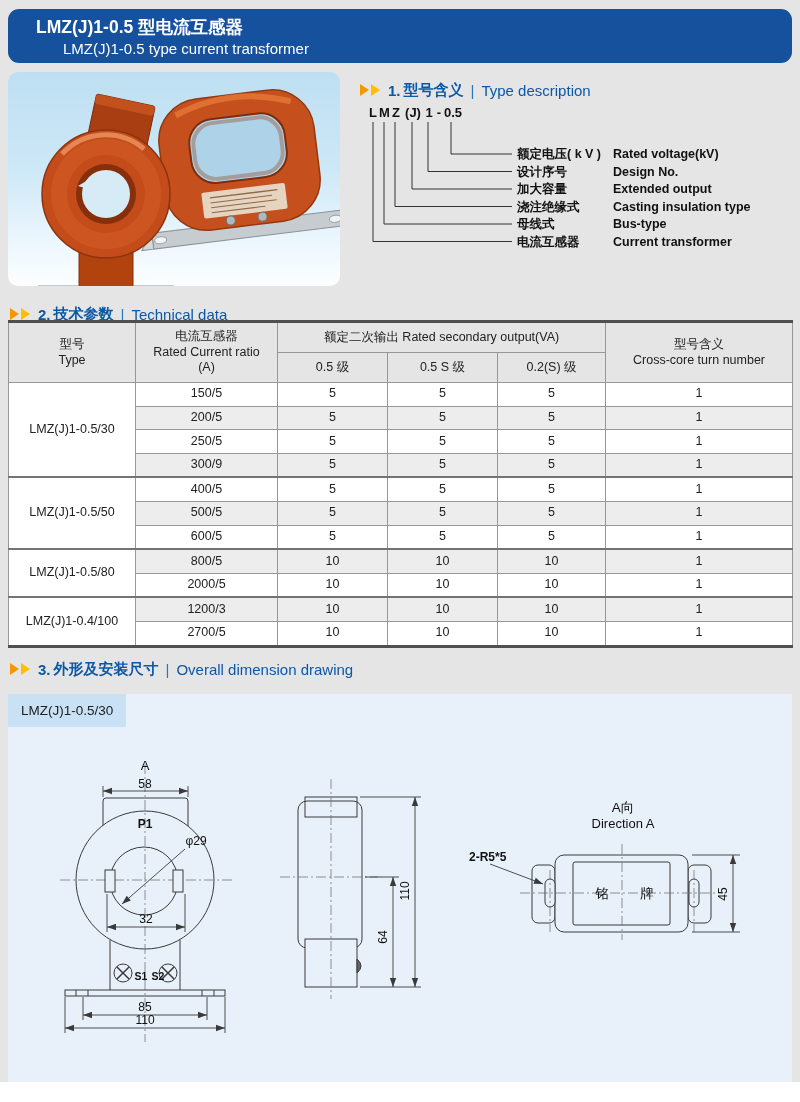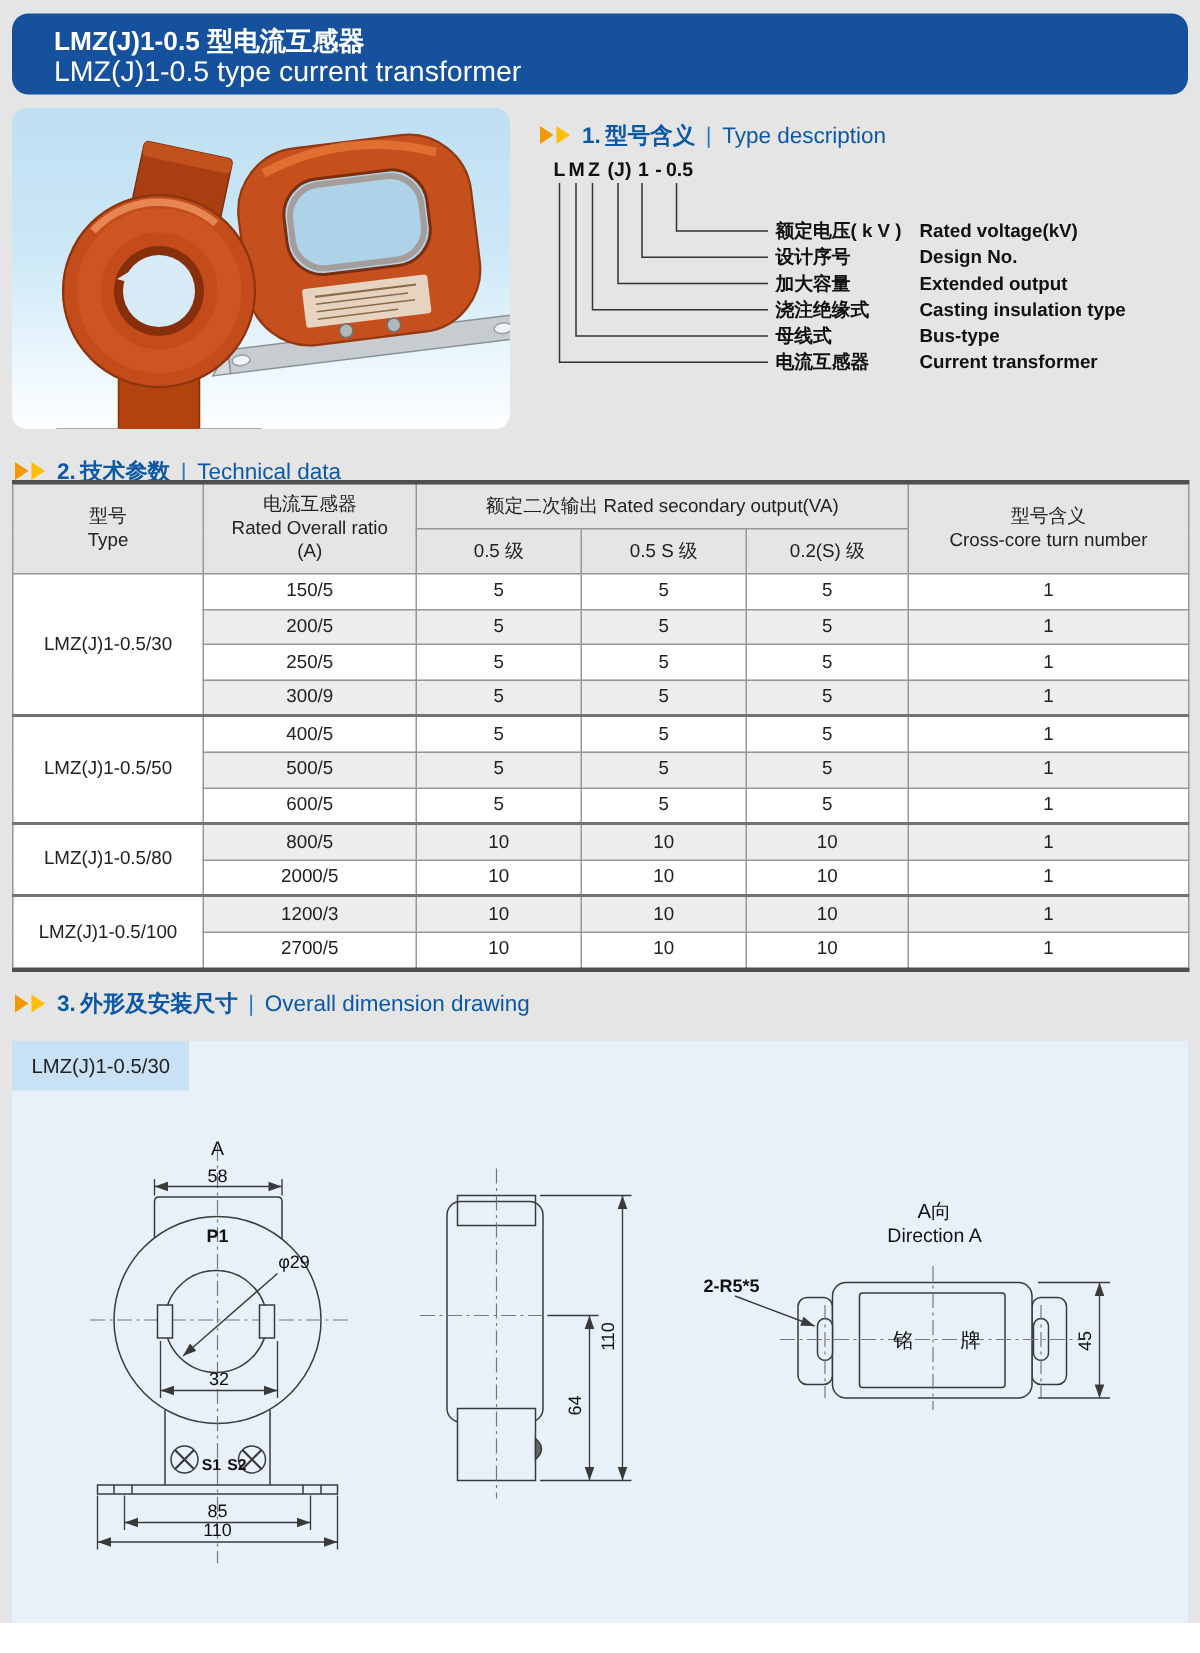--- a/index.html
+++ b/index.html
@@ -2,21 +2,21 @@
 <html><head>
 <meta charset="utf-8">
 <style>
   html,body{margin:0;padding:0;background:#fff;}
   #page{position:relative;width:800px;height:1082px;background:#e5e5e5;overflow:hidden;
         font-family:Liberation Sans, sans-serif;color:#222;}
   
   #hdr{position:absolute;left:8px;top:9px;width:784px;height:54px;background:#15519d;
        border-radius:11px;color:#fff;padding:7px 0 0 28px;box-sizing:border-box;}
   #hdr .t1{font-size:17.5px;font-weight:bold;line-height:22px;}
-  #hdr .t2{font-size:19px;line-height:22px;}
+  #hdr .t2{font-size:15px;line-height:22px;margin-left:27px;}
   
   .shead{position:absolute;display:flex;align-items:center;height:20px;font-size:15px;color:#0c58a6;white-space:nowrap;}
   .tri{width:0;height:0;border-top:6px solid transparent;border-bottom:6px solid transparent;
        border-left:9px solid #f39800;margin-right:2px;}
   .tri.y{border-left-color:#ffbe00;}
   .shead .no{font-weight:bold;margin:0 3px 0 6px;}
   .shead .zh{font-weight:bold;}
   .shead .sep{margin:0 7px;color:#2a77c0;}
   #sec1{left:360px;top:80px;}
   #sec2{left:10px;top:304px;}
@@ -166,21 +166,21 @@
         <col style="width:187px">
       </colgroup>
     <thead>
       <tr>
         <td rowspan="2">
           <div>型号</div>
           <div>Type</div>
         </td>
         <td rowspan="2">
           <div>电流互感器</div>
-          <div>Rated Overall ratio</div>
+          <div>Rated Current ratio</div>
           <div>(A)</div>
         </td>
         <td colspan="3">额定二次输出 Rated secondary output(VA)</td>
         <td rowspan="2">
           <div>型号含义</div>
           <div>Cross-core turn number</div>
         </td>
       </tr>
       <tr>
         <td>0.5 级</td>
@@ -249,21 +249,21 @@
         <td class="dcell">1</td>
       </tr>
       <tr>
         <td class="dcell">2000/5</td>
         <td class="dcell">10</td>
         <td class="dcell">10</td>
         <td class="dcell">10</td>
         <td class="dcell">1</td>
       </tr>
       <tr class="grp">
-        <td class="tcell" rowspan="2">LMZ(J)1-0.5/100</td>
+        <td class="tcell" rowspan="2">LMZ(J)1-0.4/100</td>
         <td class="dcell">1200/3</td>
         <td class="dcell">10</td>
         <td class="dcell">10</td>
         <td class="dcell">10</td>
         <td class="dcell">1</td>
       </tr>
       <tr>
         <td class="dcell">2700/5</td>
         <td class="dcell">10</td>
         <td class="dcell">10</td>

